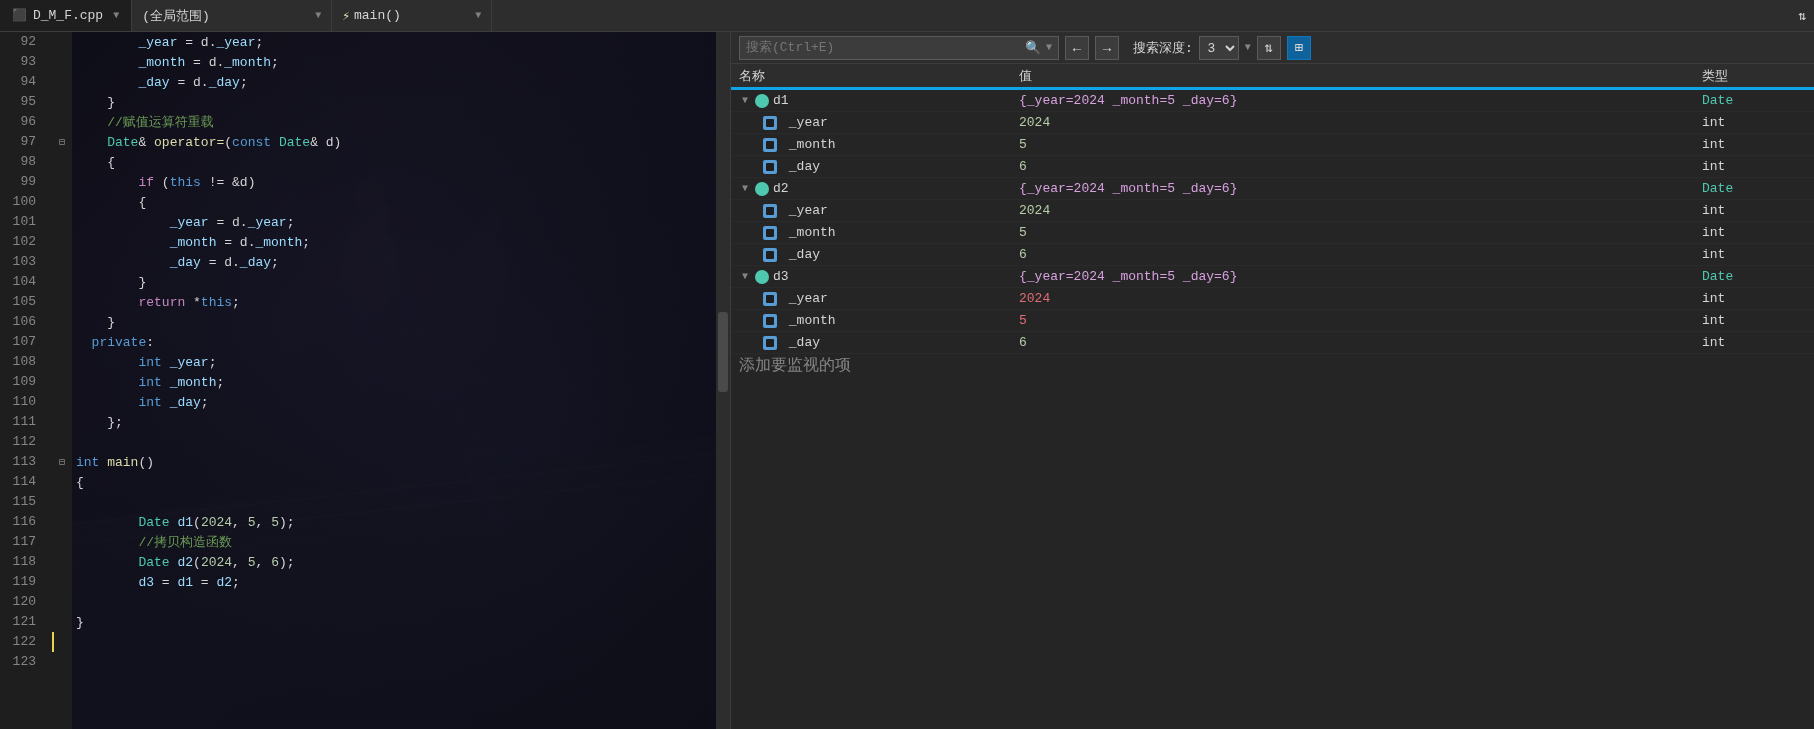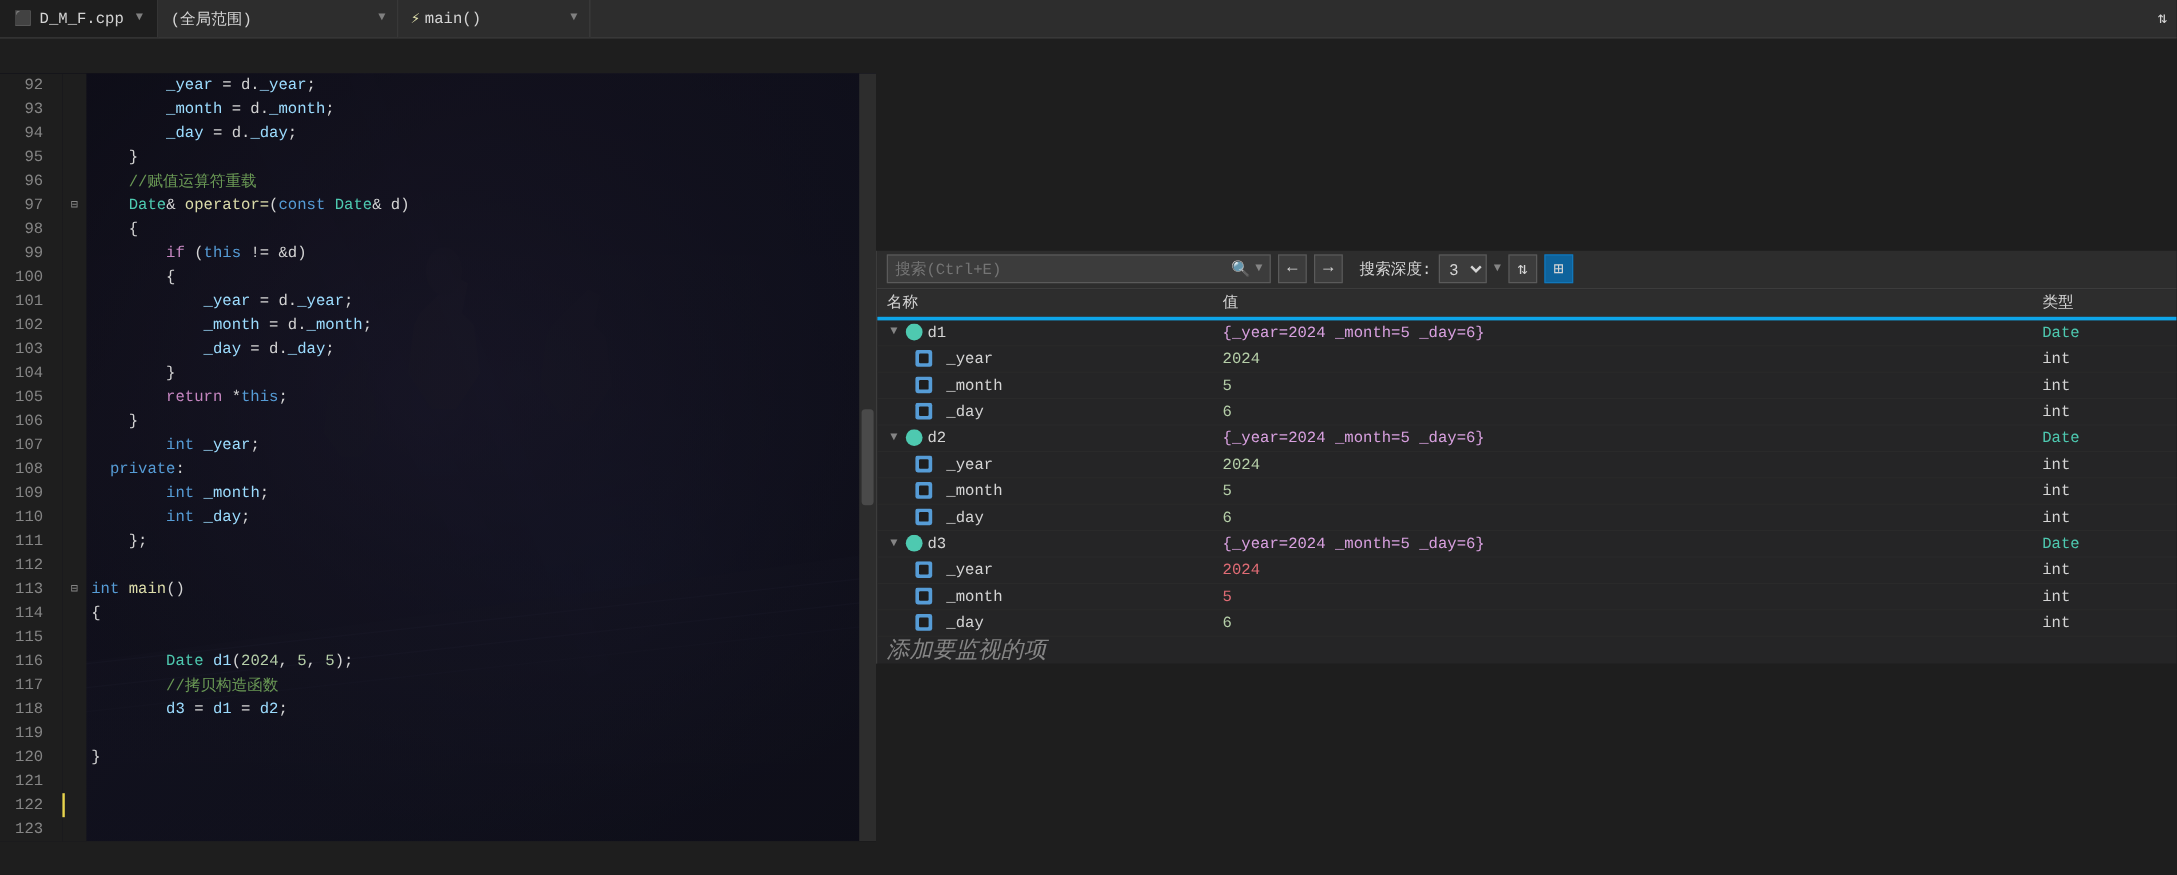--- a/index.html
+++ b/index.html
@@ -80,21 +80,20 @@
       align-items: center;
       cursor: pointer;
       color: #d4d4d4;
     }
 
     
     .main-layout {
       display: flex;
       flex: 1;
       overflow: hidden;
-      align-items: center;
     }
 
     
     .code-panel {
       width: 730px;
       flex-shrink: 0;
       display: flex;
       flex-direction: column;
       overflow: hidden;
       position: relative;
@@ -385,22 +384,21 @@
       width: 14px;
       height: 14px;
       background: #4ec9b0;
       border-radius: 50%;
       flex-shrink: 0;
     }
 
     .add-watch {
       padding: 4px 8px;
       color: #858585;
-      font-size: 19px;
-      font-style: italic;
+      font-size: 16px;
       height: 22px;
       display: flex;
       align-items: center;
     }
 
     
     .val-struct { color: #d8a0df; }
     .val-num { color: #b5cea8; }
     .type-text { color: #4ec9b0; }
 
@@ -550,31 +548,32 @@
           <div class="code-line"><span>&nbsp;&nbsp;&nbsp;&nbsp;<span class="type">Date</span>&amp; <span class="fn">operator=</span>(<span class="kw">const</span> <span class="type">Date</span>&amp; d)</span></div>
           <div class="code-line"><span>&nbsp;&nbsp;&nbsp;&nbsp;{</span></div>
           <div class="code-line"><span>&nbsp;&nbsp;&nbsp;&nbsp;&nbsp;&nbsp;&nbsp;&nbsp;<span class="kw2">if</span> (<span class="this-kw">this</span> != &amp;d)</span></div>
           <div class="code-line"><span>&nbsp;&nbsp;&nbsp;&nbsp;&nbsp;&nbsp;&nbsp;&nbsp;{</span></div>
           <div class="code-line"><span>&nbsp;&nbsp;&nbsp;&nbsp;&nbsp;&nbsp;&nbsp;&nbsp;&nbsp;&nbsp;&nbsp;&nbsp;<span class="var">_year</span> = d.<span class="member">_year</span>;</span></div>
           <div class="code-line"><span>&nbsp;&nbsp;&nbsp;&nbsp;&nbsp;&nbsp;&nbsp;&nbsp;&nbsp;&nbsp;&nbsp;&nbsp;<span class="var">_month</span> = d.<span class="member">_month</span>;</span></div>
           <div class="code-line"><span>&nbsp;&nbsp;&nbsp;&nbsp;&nbsp;&nbsp;&nbsp;&nbsp;&nbsp;&nbsp;&nbsp;&nbsp;<span class="var">_day</span> = d.<span class="member">_day</span>;</span></div>
           <div class="code-line"><span>&nbsp;&nbsp;&nbsp;&nbsp;&nbsp;&nbsp;&nbsp;&nbsp;}</span></div>
           <div class="code-line"><span>&nbsp;&nbsp;&nbsp;&nbsp;&nbsp;&nbsp;&nbsp;&nbsp;<span class="kw2">return</span> *<span class="this-kw">this</span>;</span></div>
           <div class="code-line"><span>&nbsp;&nbsp;&nbsp;&nbsp;}</span></div>
+          <div class="code-line"><span>&nbsp;&nbsp;<span class="kw">private</span>:</span></div>
           <div class="code-line"><span>&nbsp;&nbsp;&nbsp;&nbsp;&nbsp;&nbsp;&nbsp;&nbsp;<span class="kw">int</span> <span class="var">_year</span>;</span></div>
-          <div class="code-line"><span>&nbsp;&nbsp;<span class="kw">private</span>:</span></div>
           <div class="code-line"><span>&nbsp;&nbsp;&nbsp;&nbsp;&nbsp;&nbsp;&nbsp;&nbsp;<span class="kw">int</span> <span class="var">_month</span>;</span></div>
           <div class="code-line"><span>&nbsp;&nbsp;&nbsp;&nbsp;&nbsp;&nbsp;&nbsp;&nbsp;<span class="kw">int</span> <span class="var">_day</span>;</span></div>
           <div class="code-line"><span>&nbsp;&nbsp;&nbsp;&nbsp;};</span></div>
           <div class="code-line"><span></span></div>
           <div class="code-line"><span><span class="kw">int</span> <span class="fn">main</span>()</span></div>
           <div class="code-line"><span>{</span></div>
           <div class="code-line"><span></span></div>
           <div class="code-line"><span>&nbsp;&nbsp;&nbsp;&nbsp;&nbsp;&nbsp;&nbsp;&nbsp;<span class="type">Date</span> <span class="var">d1</span>(<span class="num">2024</span>, <span class="num">5</span>, <span class="num">5</span>);</span></div>
           <div class="code-line"><span>&nbsp;&nbsp;&nbsp;&nbsp;&nbsp;&nbsp;&nbsp;&nbsp;<span class="comment">//拷贝构造函数</span></span></div>
+          <div class="code-line"><span>&nbsp;&nbsp;&nbsp;&nbsp;&nbsp;&nbsp;&nbsp;&nbsp;<span class="type">Date</span> <span class="var">d2</span>(<span class="num">2024</span>, <span class="num">5</span>, <span class="num">6</span>);</span></div>
           <div class="code-line"><span>&nbsp;&nbsp;&nbsp;&nbsp;&nbsp;&nbsp;&nbsp;&nbsp;<span class="var">d3</span> = <span class="var">d1</span> = <span class="var">d2</span>;</span></div>
           <div class="code-line"><span></span></div>
           <div class="code-line"><span>}</span></div>
         </div>
 
         <div class="scrollbar-track">
           <div class="scrollbar-thumb"></div>
         </div>
       </div>
     </div>

